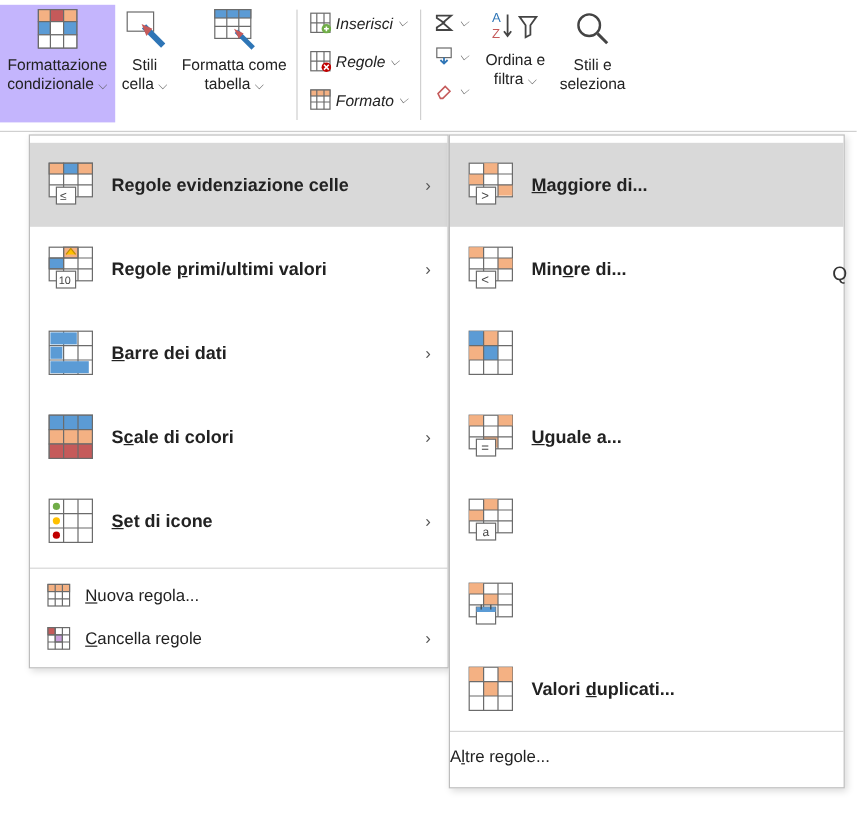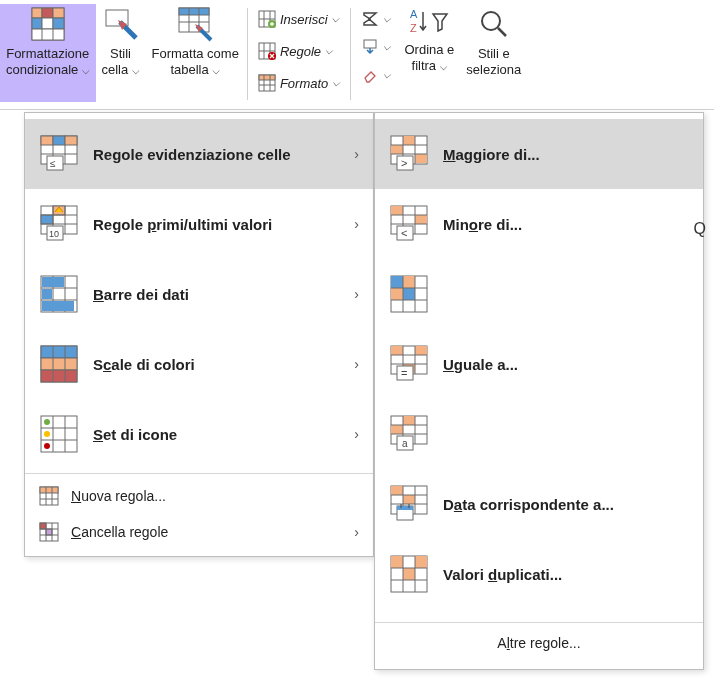--- a/index.html
+++ b/index.html
@@ -132,26 +132,25 @@
   }
   .msmall .sicon {
     width: 20px; height: 20px;
     margin-right: 12px;
   }
   .msmall .arrow {
     margin-left: auto;
     color: #555;
   }
   .mfooter {
-    text-align: center;
+    text-align: left;
     padding: 12px 0;
     font-size: 14px;
     cursor: pointer;
     border-top: 1px solid #d6d6d6;
-    margin-top: 13px;
   }
   u { text-decoration: underline; }
   .corner-q {
     position: absolute;
     right: 8px;
     top: 220px;
     font-size: 16px;
     color: #333;
   }
   svg { display:block; }
@@ -480,21 +479,20 @@
         <rect x="14" y="11" width="12" height="9" fill="#f4b183"></rect>
       <line x1="14" y1="2" x2="14" y2="30" stroke="#6b6b6b"></line>
         <line x1="26" y1="2" x2="26" y2="30" stroke="#6b6b6b"></line>
         <line x1="2" y1="11" x2="38" y2="11" stroke="#6b6b6b"></line>
         <line x1="2" y1="20" x2="38" y2="20" stroke="#6b6b6b"></line>
       <rect x="8" y="22" width="16" height="14" fill="#fff" stroke="#6b6b6b"></rect>
         <rect x="8" y="22" width="16" height="4" fill="#5b9bd5"></rect>
         <line x1="12" y1="20" x2="12" y2="24" stroke="#444"></line>
         <line x1="20" y1="20" x2="20" y2="24" stroke="#444"></line>
     </svg>
-    <span class="mlabel"><span>D</span><u>a</u><span>ta corrispondente a...</span></span>
   </div>
 
   <div class="mitem">
     <svg class="micon" viewBox="0 0 40 40">
       <rect x="2" y="2" width="36" height="36" fill="#fff" stroke="#6b6b6b"></rect>
       <rect x="2" y="2" width="12" height="12" fill="#f4b183"></rect>
         <rect x="26" y="2" width="12" height="12" fill="#f4b183"></rect>
       <rect x="14" y="14" width="12" height="12" fill="#f4b183"></rect>
       <line x1="14" y1="2" x2="14" y2="38" stroke="#6b6b6b"></line>
         <line x1="26" y1="2" x2="26" y2="38" stroke="#6b6b6b"></line>

